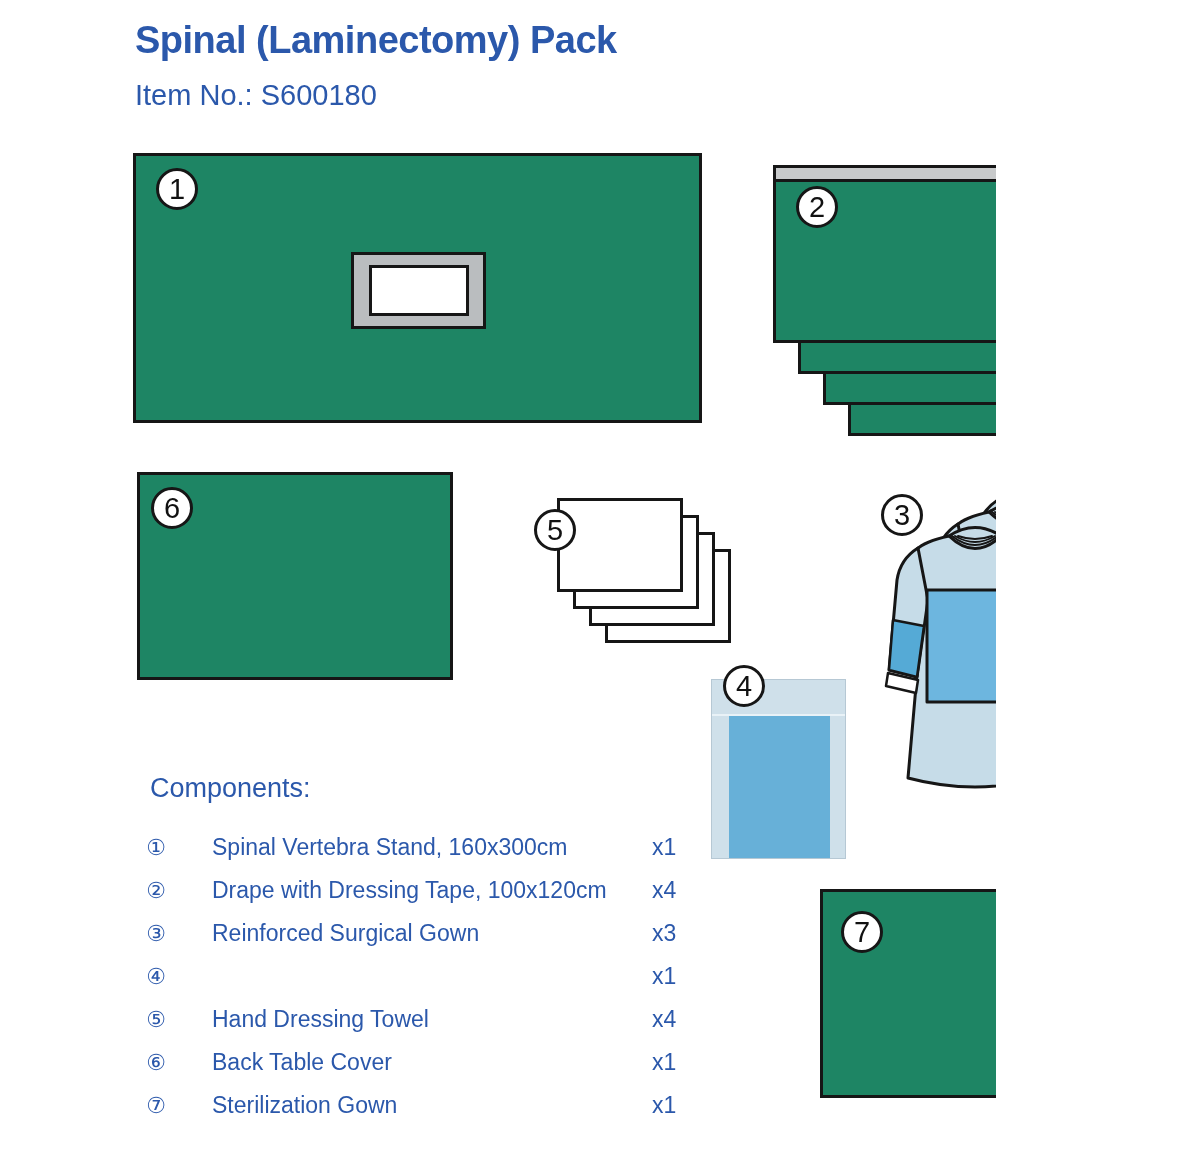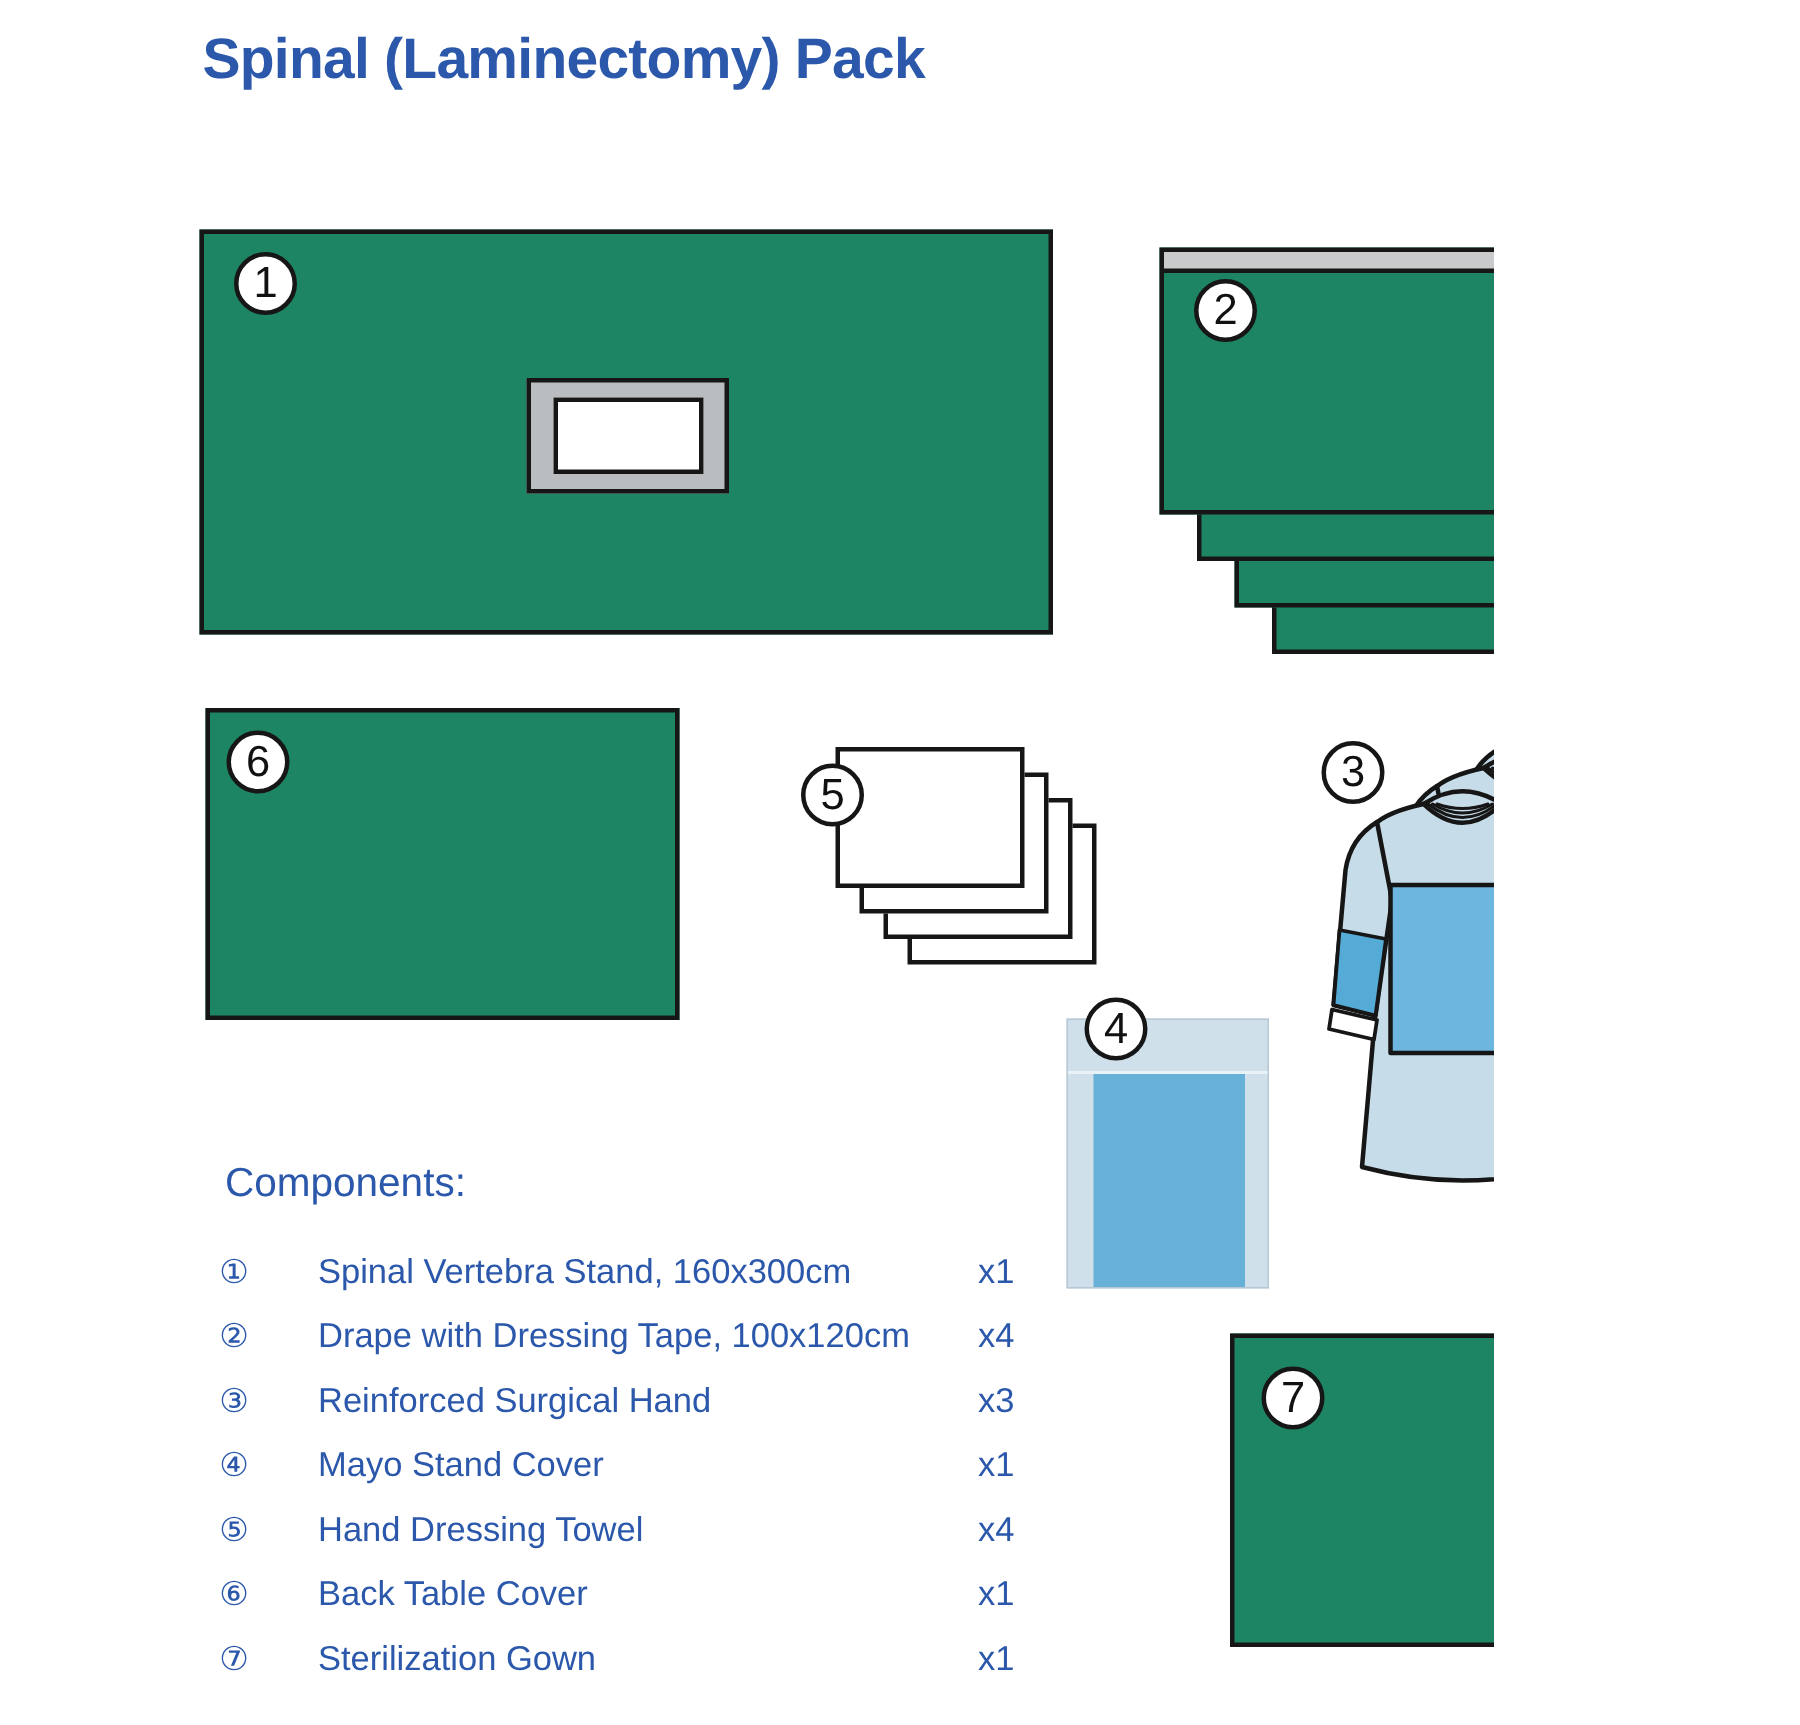--- a/index.html
+++ b/index.html
@@ -95,20 +95,21 @@
   }
   .comp-label{position:absolute;left:69px;font-size:23px;white-space:nowrap;}
   .comp-qty{position:absolute;left:509px;font-size:23px;text-align:right;}
 </style>
 </head>
 <body>
 
 <div class="canvas">
 
   <div class="abs title">Spinal (Laminectomy) Pack</div>
+  <div class="abs item-no">Item No.: S600180</div>
 
   <div class="abs green-piece" style="left:133px;top:153px;width:569px;height:270px;">
     <div class="abs fen-frame">
       <div class="fen-window"></div>
     </div>
   </div>
   <div class="badge" style="left:156px;top:168px;">1</div>
 
   <div class="abs" style="left:773px;top:165px;width:315px;height:271px;">
     <div class="adhesive-drape" style="left:75px;top:93px;z-index:1;">
@@ -177,26 +178,25 @@
       <span class="comp-label">Spinal Vertebra Stand, 160x300cm</span>
       <span class="comp-qty">x1</span>
     </div>
     <div class="comp-row">
       <span class="comp-marker">②</span>
       <span class="comp-label">Drape with Dressing Tape, 100x120cm</span>
       <span class="comp-qty">x4</span>
     </div>
     <div class="comp-row">
       <span class="comp-marker">③</span>
-      <span class="comp-label">Reinforced Surgical Hand</span>
+      <span class="comp-label">Reinforced Surgical Gown</span>
       <span class="comp-qty">x3</span>
     </div>
     <div class="comp-row">
       <span class="comp-marker">④</span>
-      <span class="comp-label">Mayo Stand Cover</span>
       <span class="comp-qty">x1</span>
     </div>
     <div class="comp-row">
       <span class="comp-marker">⑤</span>
       <span class="comp-label">Hand Dressing Towel</span>
       <span class="comp-qty">x4</span>
     </div>
     <div class="comp-row">
       <span class="comp-marker">⑥</span>
       <span class="comp-label">Back Table Cover</span>

